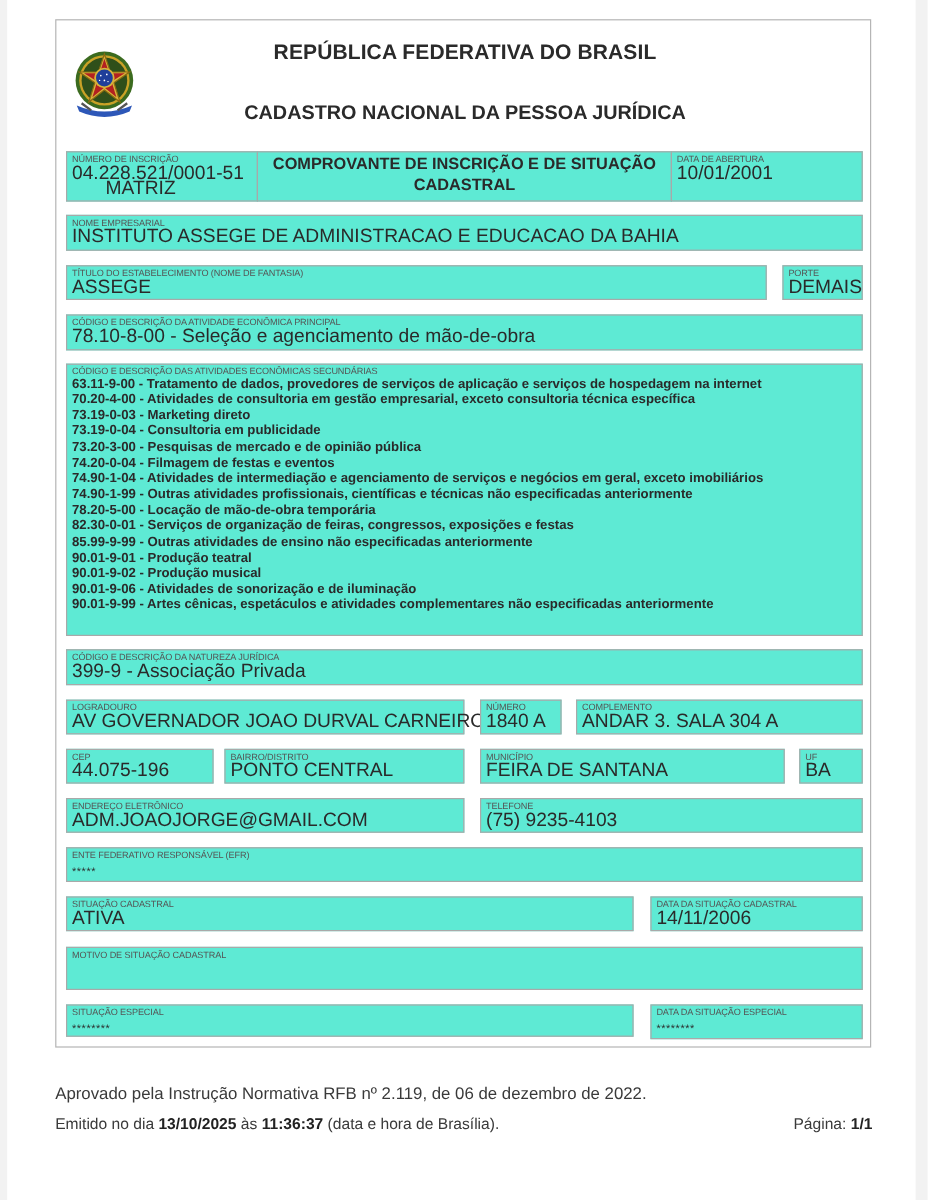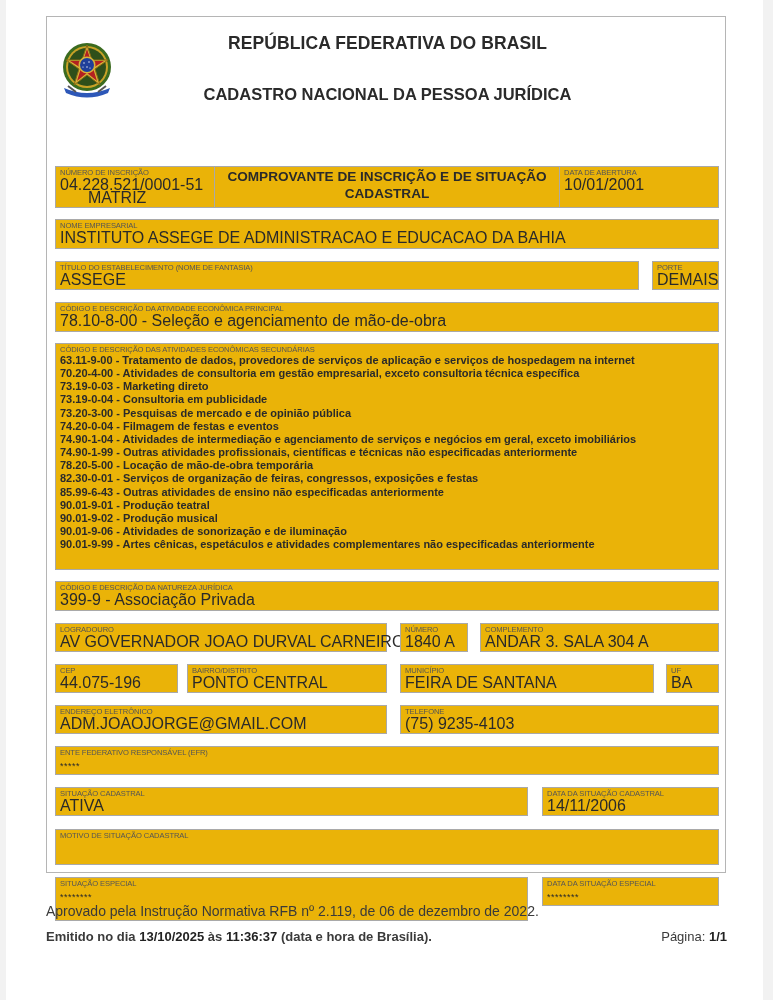--- a/index.html
+++ b/index.html
@@ -29,22 +29,21 @@
     }
     .title2 {
       position: absolute; left: 120px; top: 85px; width: 535px;
       text-align: center; font-weight: bold; font-size: 16.5px; color: #2a2a2a;
     }
 
     .box {
       position: absolute;
       border: 1px solid #a9a9a9;
       box-sizing: border-box;
-      background: #eab308;
-      margin-top: 40px;
+      background: #5eead4;
     }
     .lbl {
       position: absolute; left: 4px; top: 1px;
       font-size: 7.6px; color: #555; text-transform: uppercase;
       white-space: nowrap; letter-spacing: -0.1px;
     }
     .val {
       position: absolute; left: 4px; top: 11px;
       font-size: 16px; font-weight: normal; color: #2a2a2a;
       white-space: nowrap; line-height: 13px;
@@ -60,21 +59,21 @@
       font-size: 11px; font-weight: bold; color: #2a2a2a; line-height: 13.15px;
     }
     .sec-list div { white-space: nowrap; }
 
     .footer1 {
       position: absolute; left: 46px; top: 903px;
       font-size: 14px; color: #3a3a3a;
     }
     .footer2 {
       position: absolute; left: 46px; top: 929px;
-      font-size: 13px; color: #3a3a3a; font-weight: bold;
+      font-size: 13px; color: #3a3a3a;
     }
     .footer2 b, .page b { color: #222; }
     .page {
       position: absolute; left: 650px; top: 929px; width: 77px;
       text-align: right; font-size: 13px; color: #3a3a3a;
     }
   </style>
 </head>
 <body>
 
@@ -148,21 +147,21 @@
     <div>63.11-9-00 - Tratamento de dados, provedores de serviços de aplicação e serviços de hospedagem na internet</div>
     <div>70.20-4-00 - Atividades de consultoria em gestão empresarial, exceto consultoria técnica específica</div>
     <div>73.19-0-03 - Marketing direto</div>
     <div>73.19-0-04 - Consultoria em publicidade</div>
     <div>73.20-3-00 - Pesquisas de mercado e de opinião pública</div>
     <div>74.20-0-04 - Filmagem de festas e eventos</div>
     <div>74.90-1-04 - Atividades de intermediação e agenciamento de serviços e negócios em geral, exceto imobiliários</div>
     <div>74.90-1-99 - Outras atividades profissionais, científicas e técnicas não especificadas anteriormente</div>
     <div>78.20-5-00 - Locação de mão-de-obra temporária</div>
     <div>82.30-0-01 - Serviços de organização de feiras, congressos, exposições e festas</div>
-    <div>85.99-6-43 - Outras atividades de ensino não especificadas anteriormente</div>
+    <div>85.99-9-99 - Outras atividades de ensino não especificadas anteriormente</div>
     <div>90.01-9-01 - Produção teatral</div>
     <div>90.01-9-02 - Produção musical</div>
     <div>90.01-9-06 - Atividades de sonorização e de iluminação</div>
     <div>90.01-9-99 - Artes cênicas, espetáculos e atividades complementares não especificadas anteriormente</div>
   </div>
 </div>
 
 <div class="box" style="left:55px;top:541px;width:664px;height:30px;">
   <span class="lbl">CÓDIGO E DESCRIÇÃO DA NATUREZA JURÍDICA</span>
   <span class="val">399-9 - Associação Privada</span>
@@ -219,21 +218,21 @@
 <div class="box" style="left:542px;top:747px;width:177px;height:29px;">
   <span class="lbl">DATA DA SITUAÇÃO CADASTRAL</span>
   <span class="val">14/11/2006</span>
 </div>
 
 <div class="box" style="left:55px;top:789px;width:664px;height:36px;">
   <span class="lbl">MOTIVO DE SITUAÇÃO CADASTRAL</span>
   <span class="val"></span>
 </div>
 
-<div class="box" style="left:55px;top:837px;width:473px;height:44px;">
+<div class="box" style="left:55px;top:837px;width:473px;height:27px;">
   <span class="lbl">SITUAÇÃO ESPECIAL</span>
   <span class="val mask">********</span>
 </div>
 <div class="box" style="left:542px;top:837px;width:177px;height:29px;">
   <span class="lbl">DATA DA SITUAÇÃO ESPECIAL</span>
   <span class="val mask">********</span>
 </div>
 
 <div class="footer1">Aprovado pela Instrução Normativa RFB nº 2.119, de 06 de dezembro de 2022.</div>
 <div class="footer2"><span>Emitido no dia </span><b>13/10/2025</b><span> às </span><b>11:36:37</b><span> (data e hora de Brasília).</span></div>

